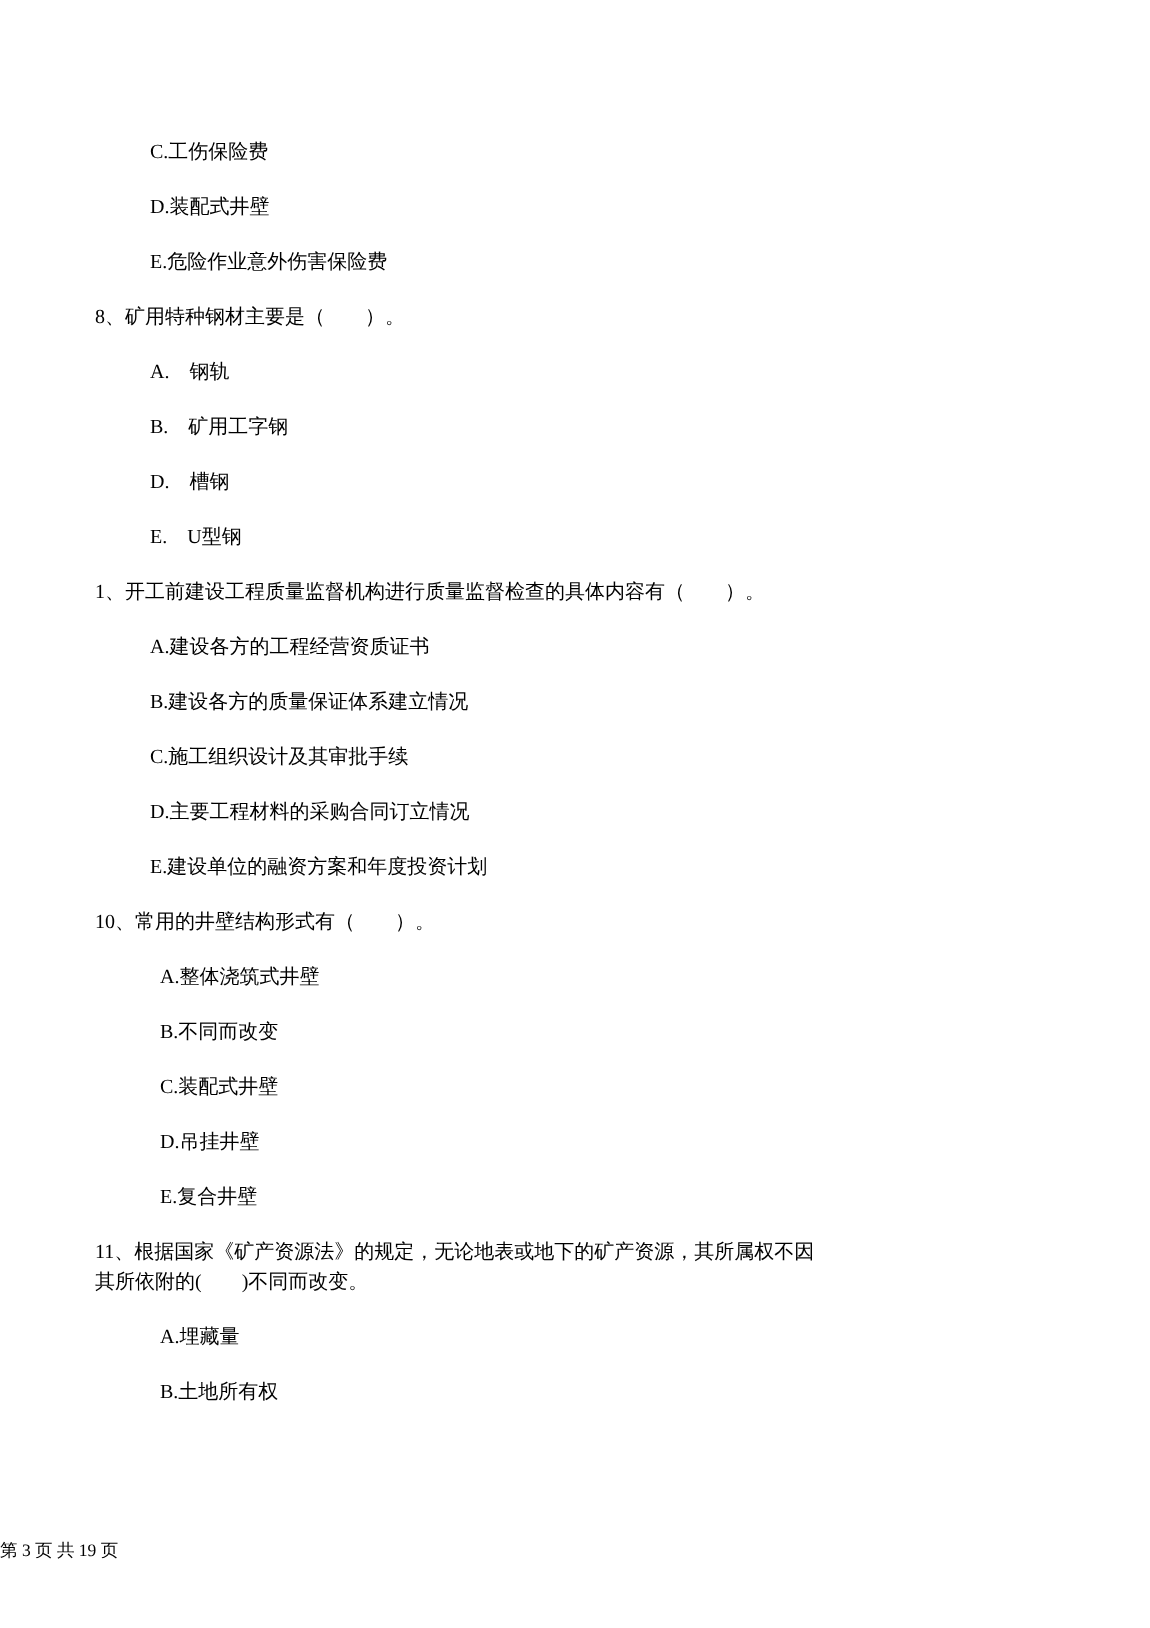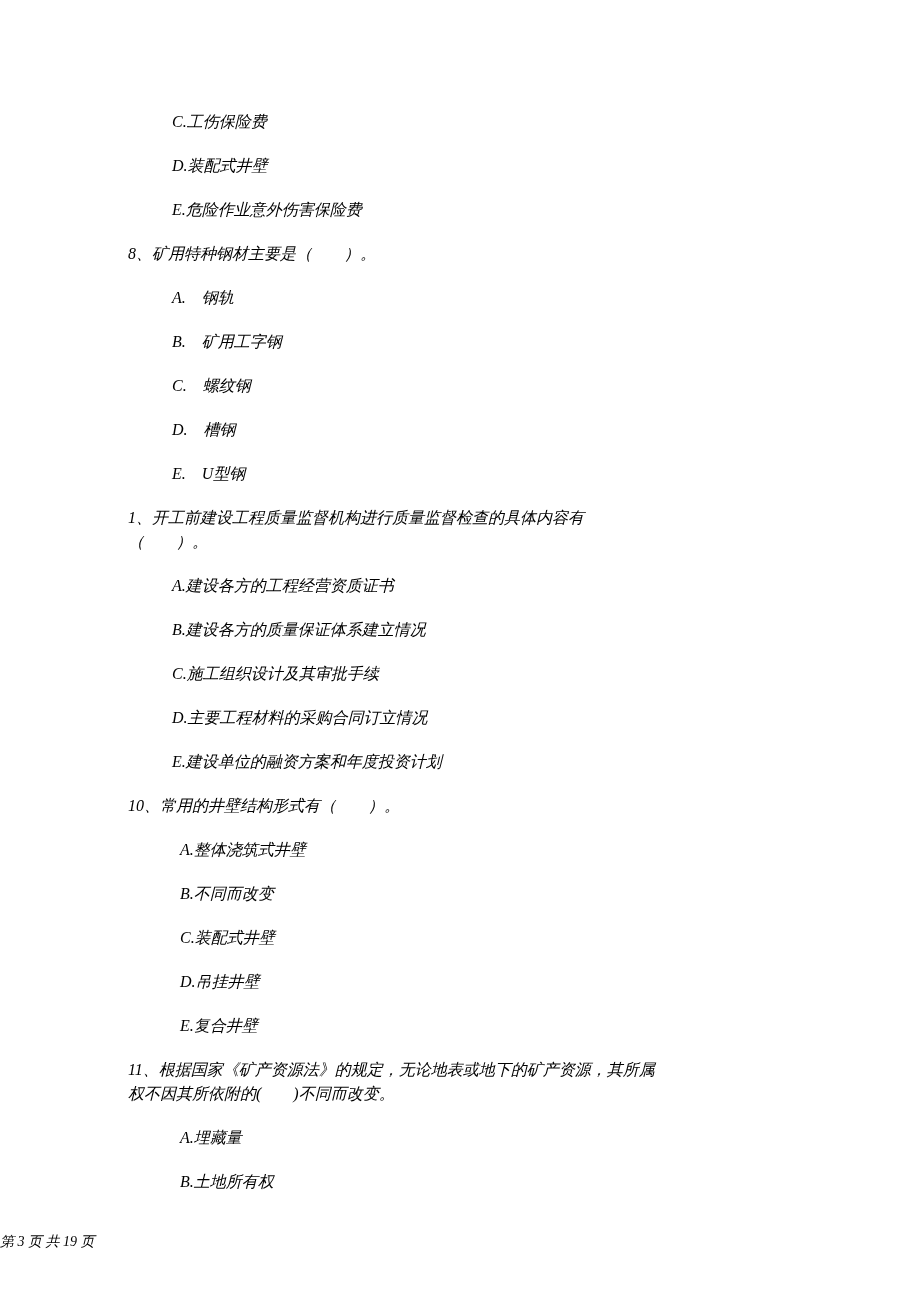--- a/index.html
+++ b/index.html
@@ -8,23 +8,22 @@
     background: #ffffff;
     font-family: "SimSun", "宋体", serif;
     font-size: 16px;
     color: #000000;
     line-height: 1.5;
   }
   .page {
     width: 777px;
     height: 1302px;
     box-sizing: border-box;
-    padding: 110px 120px 50px 120px;
+    padding: 110px 120px 50px 68px;
     position: relative;
-    font-style: italic;
   }
   .option-indent {
     padding-left: 52px;
     margin-bottom: 20px;
   }
   .question {
     padding-left: 8px;
     margin-bottom: 20px;
     margin-top: 20px;
   }
@@ -46,21 +45,20 @@
 
 <div class="page">
 
   <div class="option-indent">C.工伤保险费</div>
   <div class="option-indent">D.装配式井壁</div>
   <div class="option-indent">E.危险作业意外伤害保险费</div>
 
   <div class="question">8、矿用特种钢材主要是（　　）。</div>
   <div class="option-indent">A.　钢轨</div>
   <div class="option-indent">B.　矿用工字钢</div>
-  <div class="option-indent">C.　螺纹钢</div>
   <div class="option-indent">D.　槽钢</div>
   <div class="option-indent">E.　U型钢</div>
 
   <div class="question">1、开工前建设工程质量监督机构进行质量监督检查的具体内容有（　　）。</div>
   <div class="option-indent">A.建设各方的工程经营资质证书</div>
   <div class="option-indent">B.建设各方的质量保证体系建立情况</div>
   <div class="option-indent">C.施工组织设计及其审批手续</div>
   <div class="option-indent">D.主要工程材料的采购合同订立情况</div>
   <div class="option-indent">E.建设单位的融资方案和年度投资计划</div>
 

